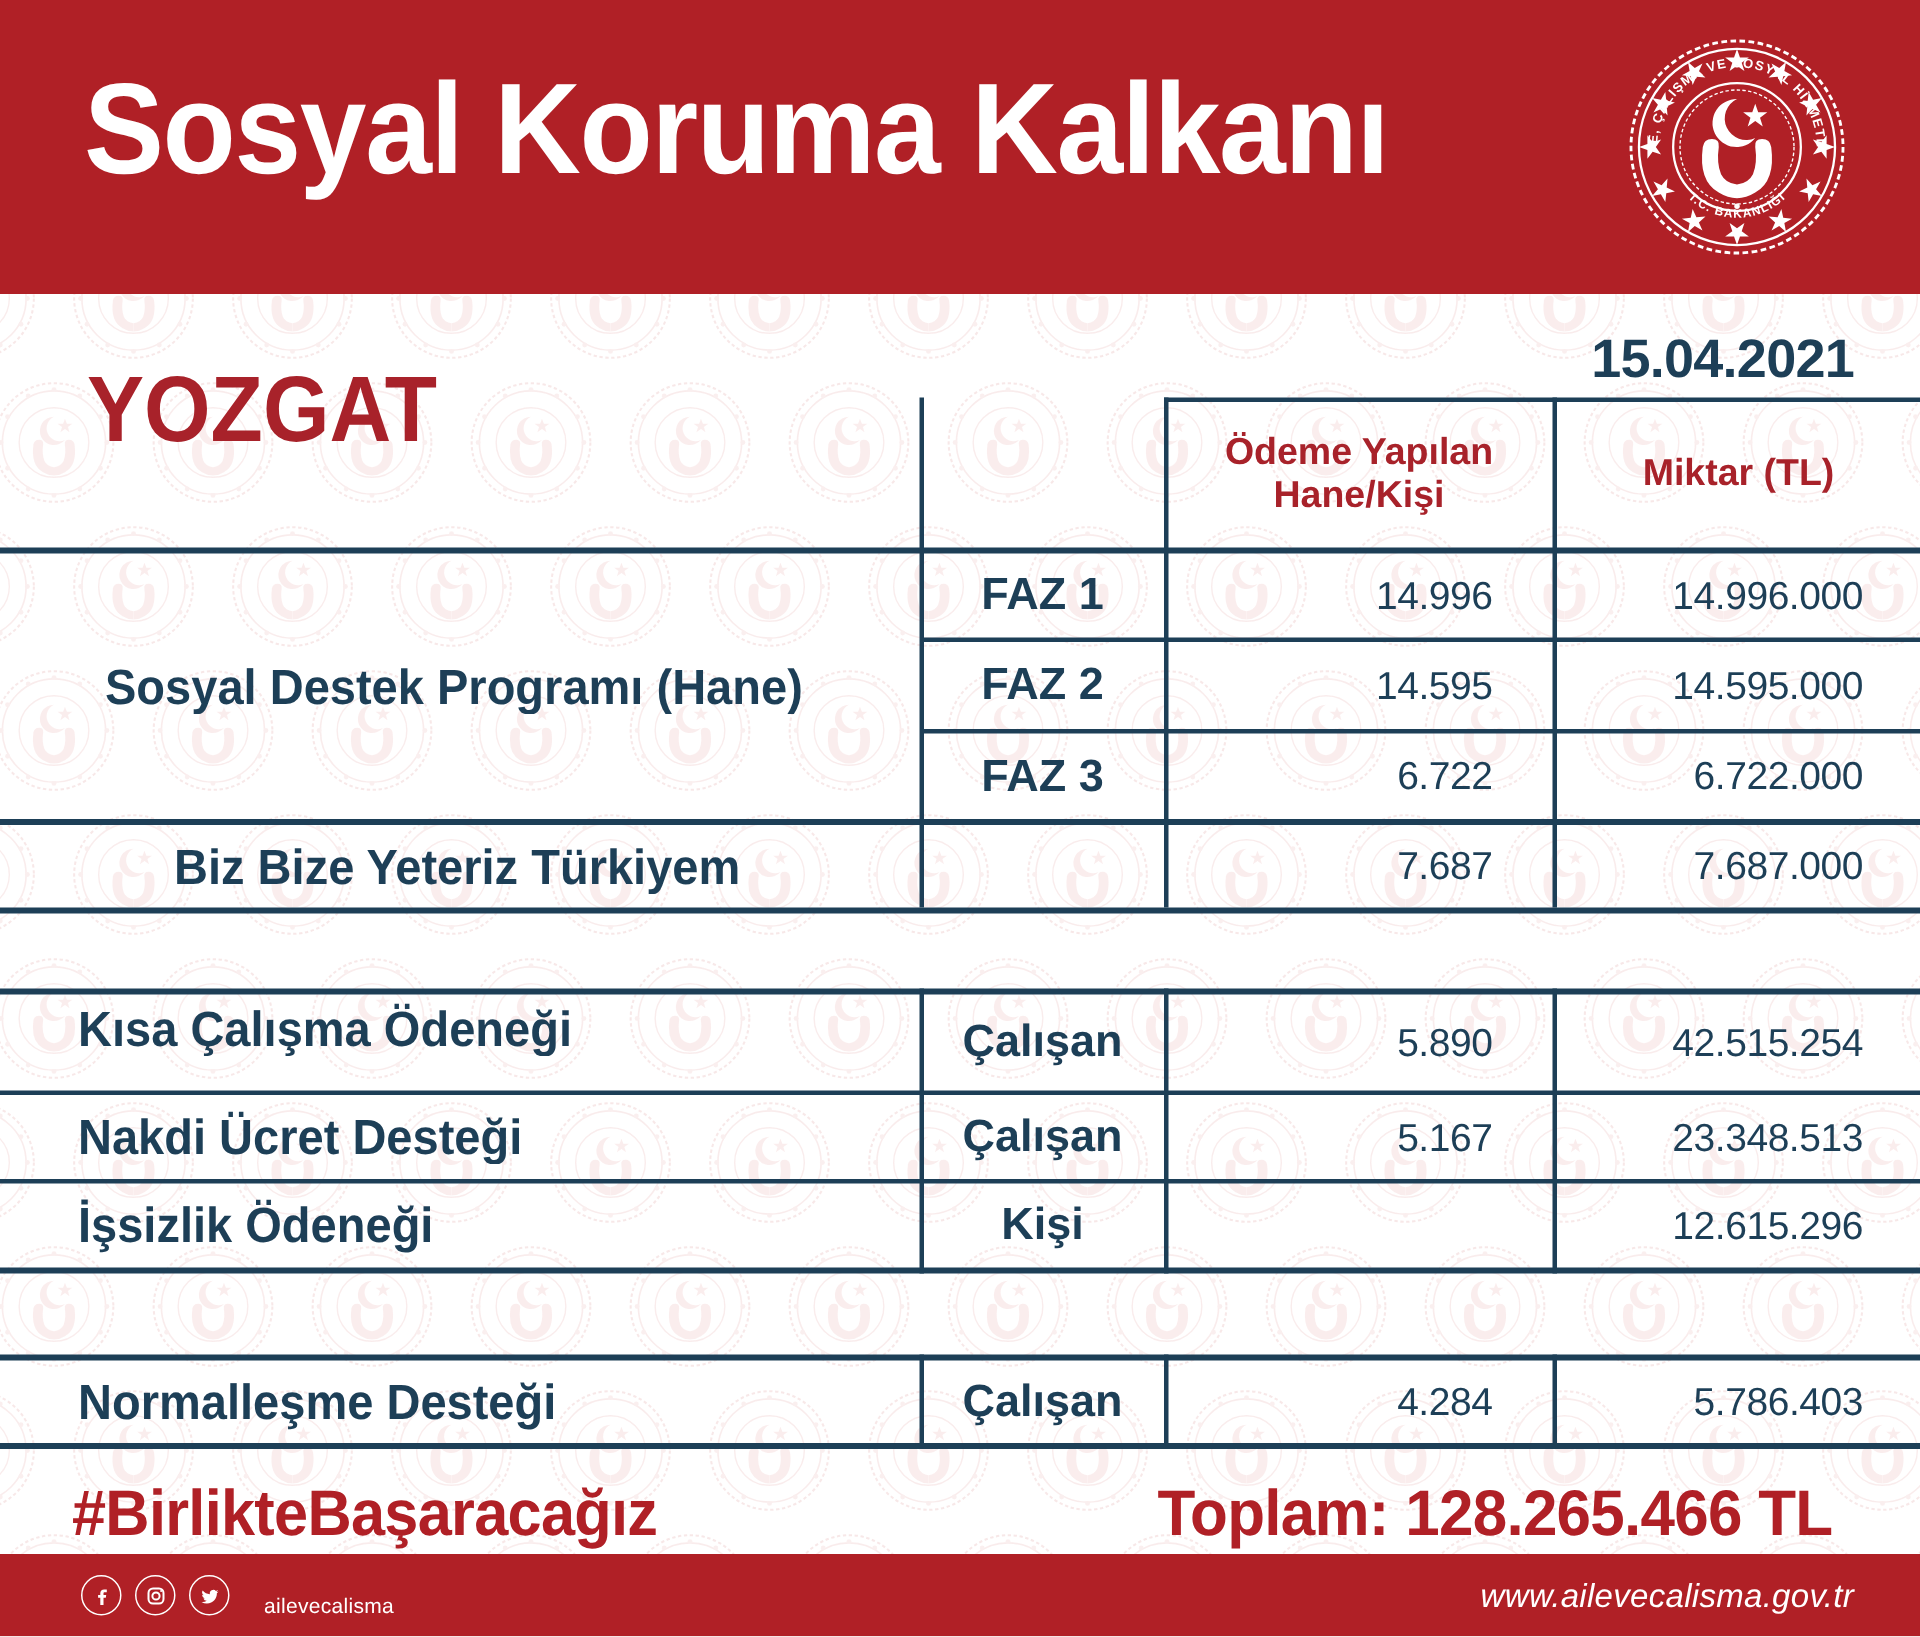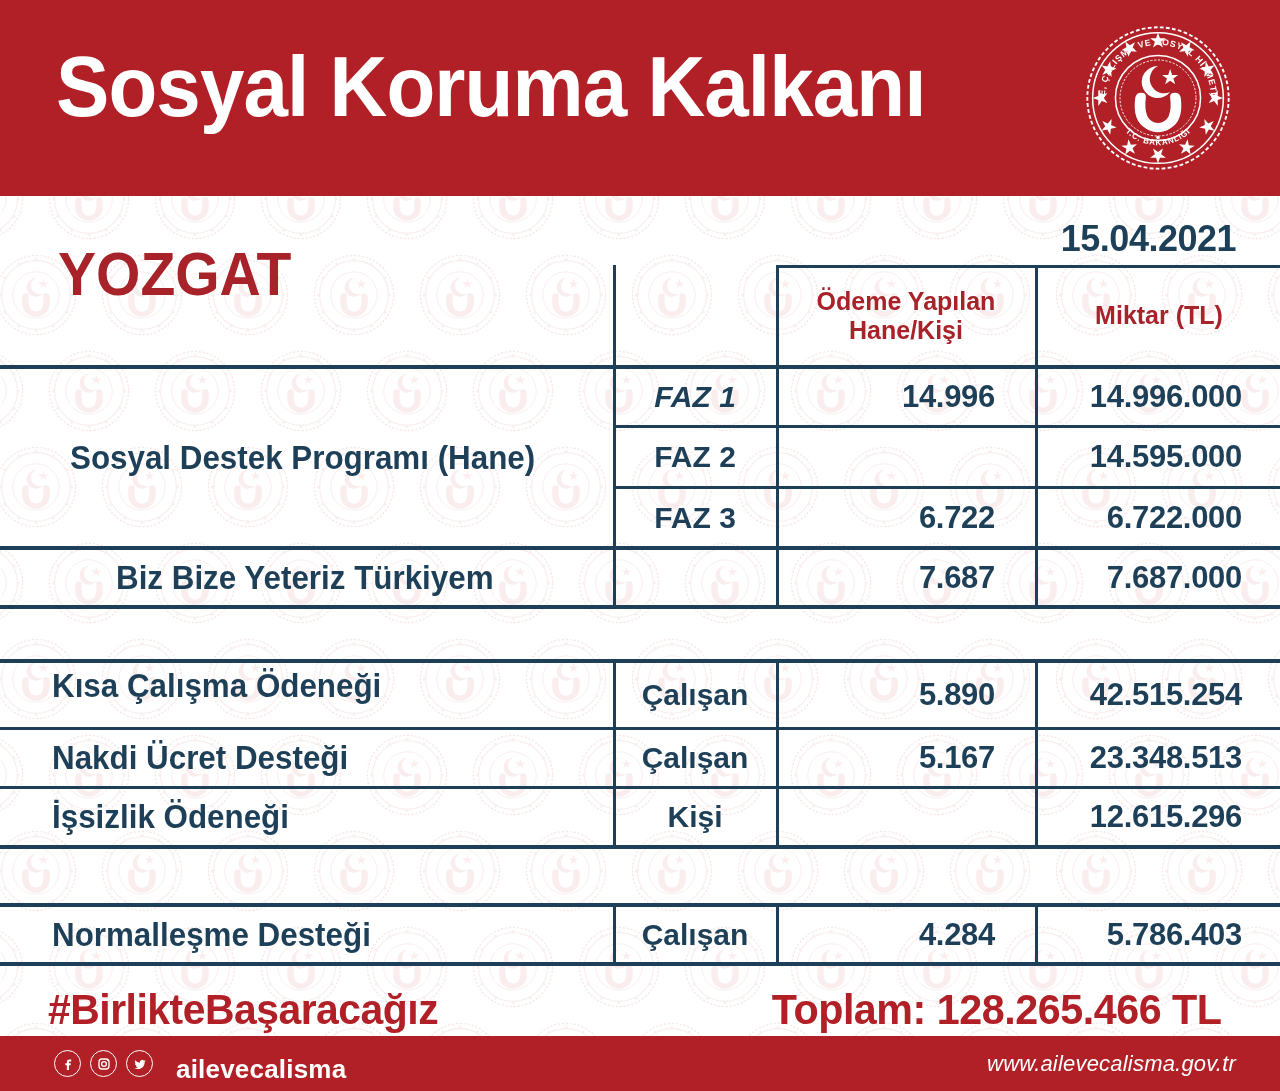--- a/index.html
+++ b/index.html
@@ -127,22 +127,22 @@
     color: #1d3f57;
     transform: scaleX(0.95);
     transform-origin: left center;
   }
   .type-txt {
     font-size: 30px;
     font-weight: 700;
     color: #1d3f57;
   }
   .num-txt {
-    font-size: 31px;
-    font-weight: 700;
+    font-size: 26px;
+    font-weight: 400;
     color: #1d3f57;
     letter-spacing: -0.3px;
   }
 
   .hdr-txt {
     font-size: 25px;
     font-weight: 700;
     color: #a8222a;
     text-align: center;
     line-height: 1.18;
@@ -198,23 +198,23 @@
     height: 27px;
     border: 1.6px solid #ffffff;
     border-radius: 50%;
     display: flex;
     align-items: center;
     justify-content: center;
     flex: 0 0 auto;
   }
   .handle {
     margin-left: 14px;
-    font-size: 26px;
+    font-size: 14px;
     color: #ffffff;
-    font-weight: 700;
+    font-weight: 400;
     letter-spacing: 0.2px;
     margin-top: 12px;
   }
   .site {
     position: absolute;
     right: 44px;
     font-size: 22px;
     color: #ffffff;
     font-style: italic;
     font-weight: 400;
@@ -3427,32 +3427,35 @@
     <div class="hdr-txt">
       <span>Ödeme Yapılan</span><br>
       <span>Hane/Kişi</span>
     </div>
   </div>
 
   <div class="cell c-center" style="left:20px; top:369px; width:590px; height:177px;">
     <span class="label-txt">Sosyal Destek Programı (Hane)</span>
   </div>
 
-  <div class="cell c-center" style="left:616px; top:369px; width:158px; height:56px;font-style:italic;">
+  <div class="cell c-center" style="left:616px; top:369px; width:158px; height:56px;">
     <span class="type-txt">FAZ 1</span>
   </div>
   <div class="cell c-right" style="left:779px; top:369px; width:216px; height:56px;">
     <span class="num-txt">14.996</span>
   </div>
   <div class="cell c-right" style="left:1038px; top:369px; width:204px; height:56px;">
     <span class="num-txt">14.996.000</span>
   </div>
 
   <div class="cell c-center" style="left:616px; top:428px; width:158px; height:58px;">
     <span class="type-txt">FAZ 2</span>
+  </div>
+  <div class="cell c-right" style="left:779px; top:428px; width:216px; height:58px;">
+    <span class="num-txt">14.595</span>
   </div>
   <div class="cell c-right" style="left:1038px; top:428px; width:204px; height:58px;">
     <span class="num-txt">14.595.000</span>
   </div>
 
   <div class="cell c-center" style="left:616px; top:489px; width:158px; height:57px;">
     <span class="type-txt">FAZ 3</span>
   </div>
   <div class="cell c-right" style="left:779px; top:489px; width:216px; height:57px;">
     <span class="num-txt">6.722</span>

